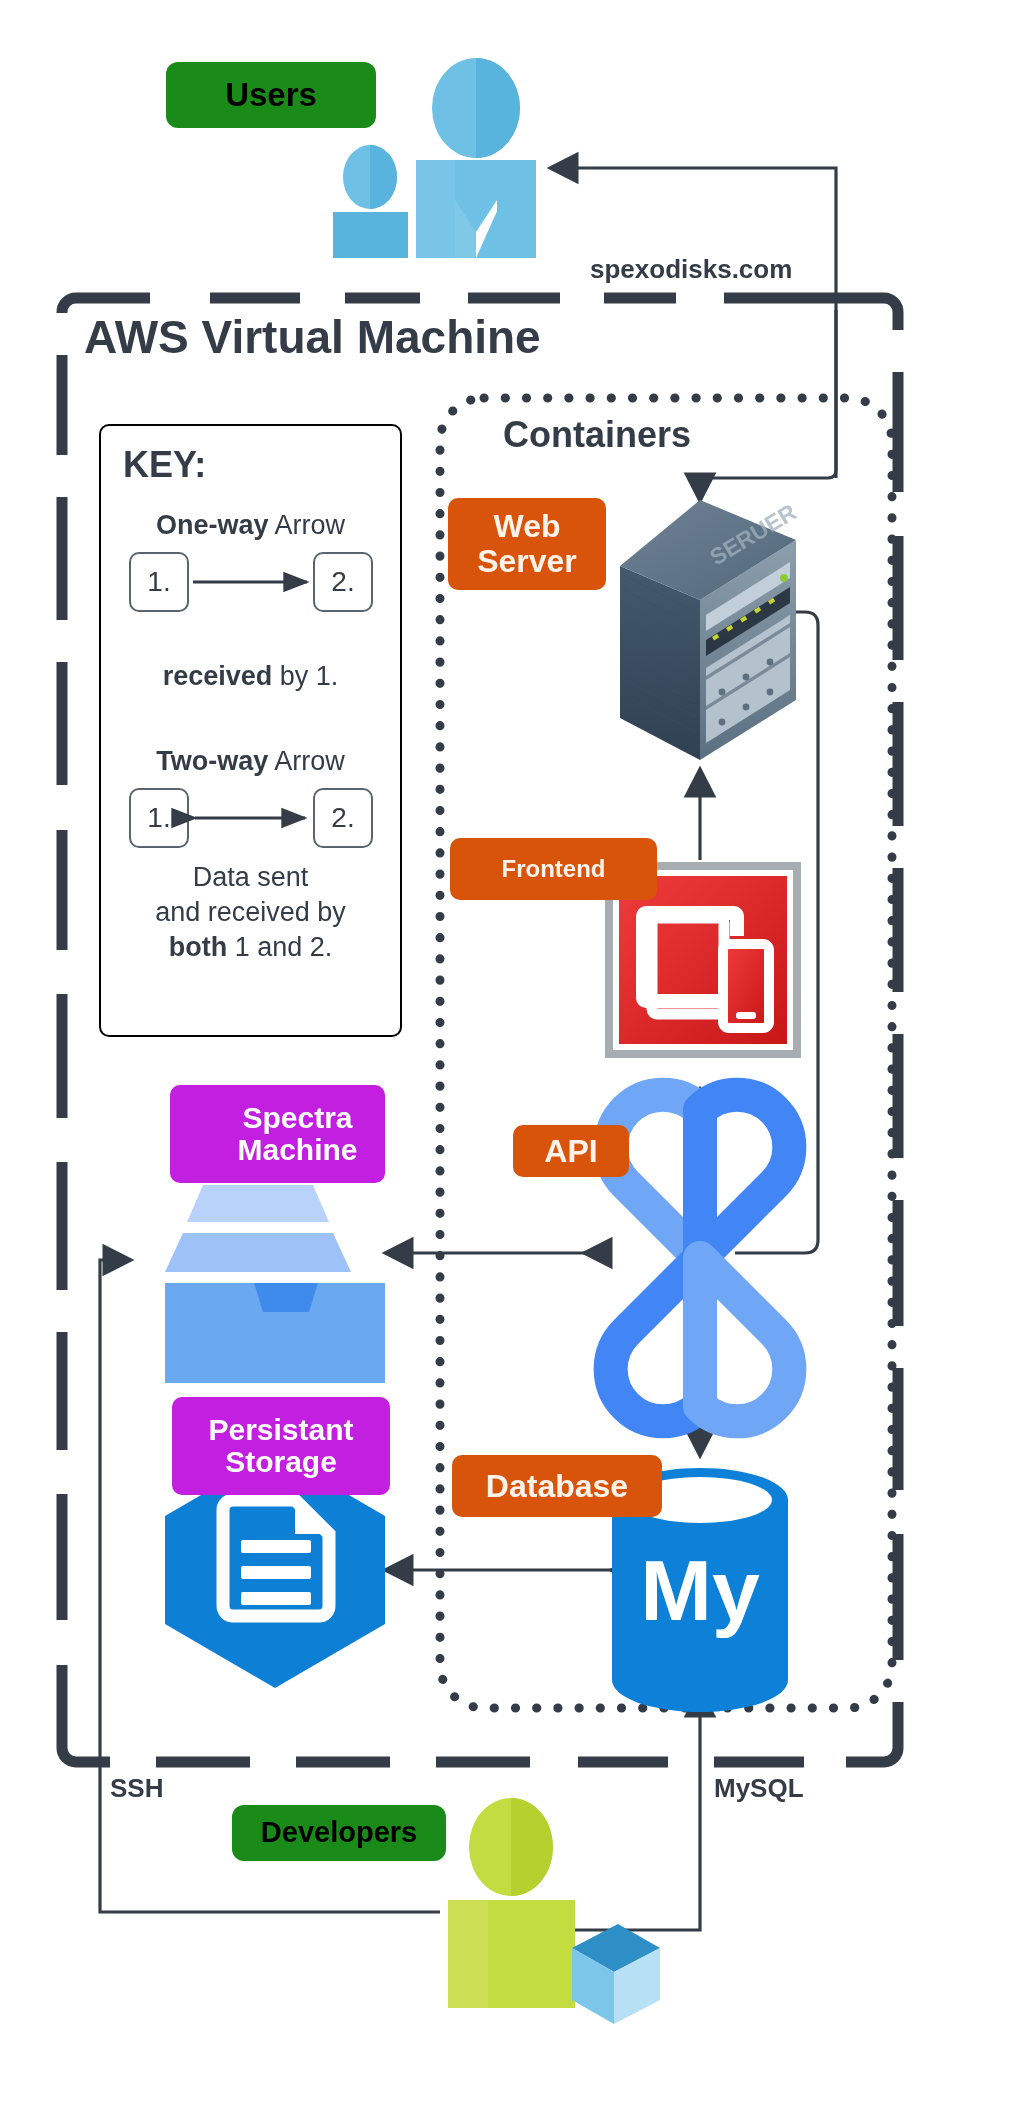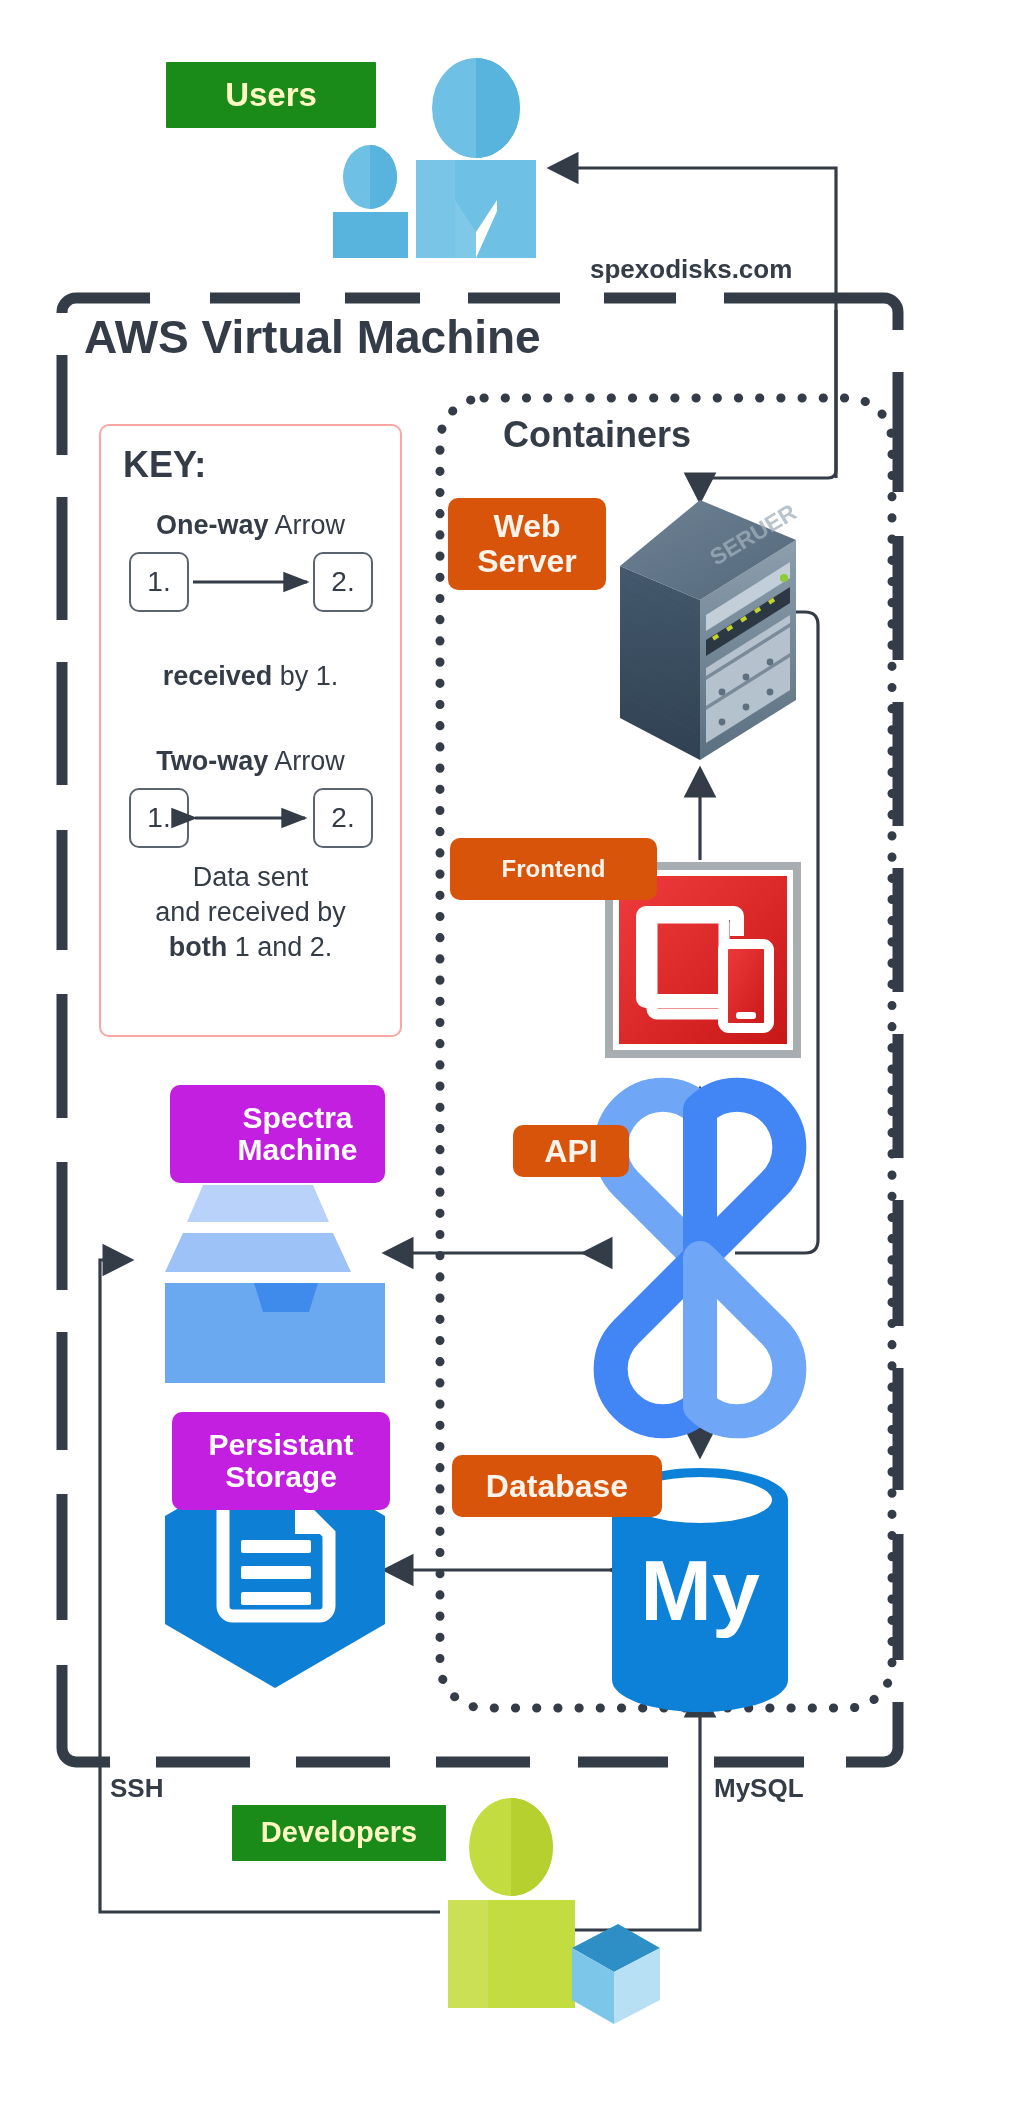--- a/index.html
+++ b/index.html
@@ -4,27 +4,27 @@
 <style>
   html,body{margin:0;padding:0;background:#ffffff;}
   body{width:1024px;height:2116px;position:relative;overflow:hidden;
        font-family:"Liberation Sans","DejaVu Sans",sans-serif;}
   #stage{position:absolute;inset:0;width:1024px;height:2116px;}
   svg#canvas{position:absolute;left:0;top:0;width:1024px;height:2116px;}
 
   .lbl{position:absolute;box-sizing:border-box;display:flex;align-items:center;
        justify-content:center;text-align:center;color:#fdf6ef;font-weight:bold;
        line-height:1.08;border-radius:10px;}
-  .lbl-green{background:#1a8a19;border-radius:1px;color:#fef9c3;}
+  .lbl-green{background:#1a8a19;border-radius:12px;color:#000000;}
   .lbl-orange{background:#d9540b;color:#fdf3ea;}
   .lbl-purple{background:#c21fe0;color:#ffffff;}
 
   .plaintext{position:absolute;color:#343c47;font-weight:bold;white-space:nowrap;}
 
-  .keybox{position:absolute;box-sizing:border-box;border:2px solid #fca5a5;
+  .keybox{position:absolute;box-sizing:border-box;border:2px solid #000000;
           border-radius:10px;background:#ffffff;}
   .key-title{position:absolute;color:#343c47;font-weight:bold;}
   .key-line{position:absolute;color:#343c47;text-align:center;width:100%;
             left:0;font-weight:normal;}
   .key-line b{font-weight:bold;}
   .numbox{position:absolute;box-sizing:border-box;border:2px solid #5b636e;
           border-radius:10px;background:#ffffff;display:flex;align-items:center;
           justify-content:center;color:#343c47;font-weight:normal;}
 </style>
 </head>
@@ -345,21 +345,21 @@
 
   <div class="lbl lbl-orange" style="left:452px;top:1455px;width:210px;height:62px;font-size:32px;">
     <span>Database</span>
   </div>
 
   <div class="lbl lbl-purple" style="left:170px;top:1085px;width:215px;height:98px;font-size:30px;flex-direction:column;padding-left:40px;">
     <span>Spectra</span>
     <span>Machine</span>
   </div>
 
-  <div class="lbl lbl-purple" style="left:172px;top:1397px;width:218px;height:98px;font-size:30px;flex-direction:column;margin-top:15px;">
+  <div class="lbl lbl-purple" style="left:172px;top:1397px;width:218px;height:98px;font-size:30px;flex-direction:column;">
     <span>Persistant</span>
     <span>Storage</span>
   </div>
 
   <div class="plaintext" style="left:110px;top:1773px;font-size:26px;">
     <span>SSH</span>
   </div>
 
   <div class="plaintext" style="left:714px;top:1773px;font-size:26px;">
     <span>MySQL</span>

